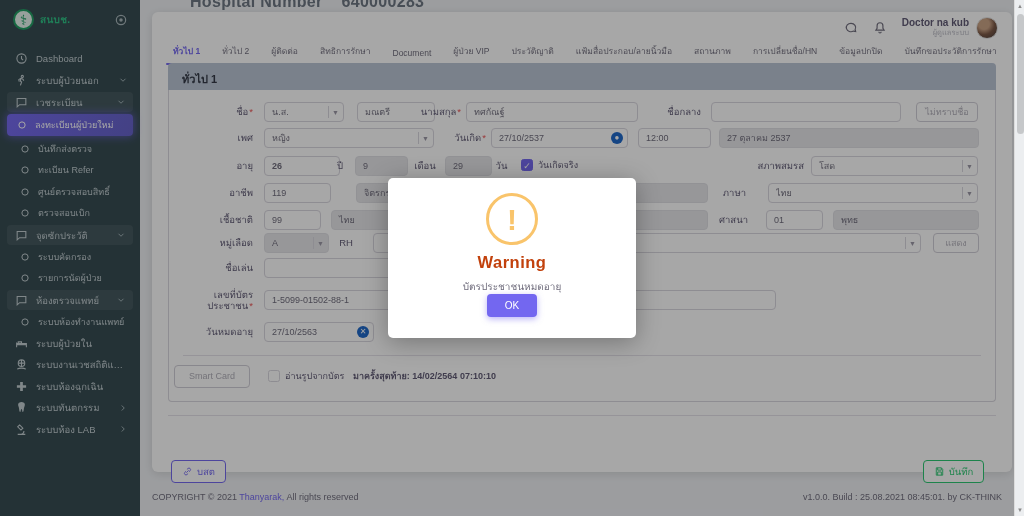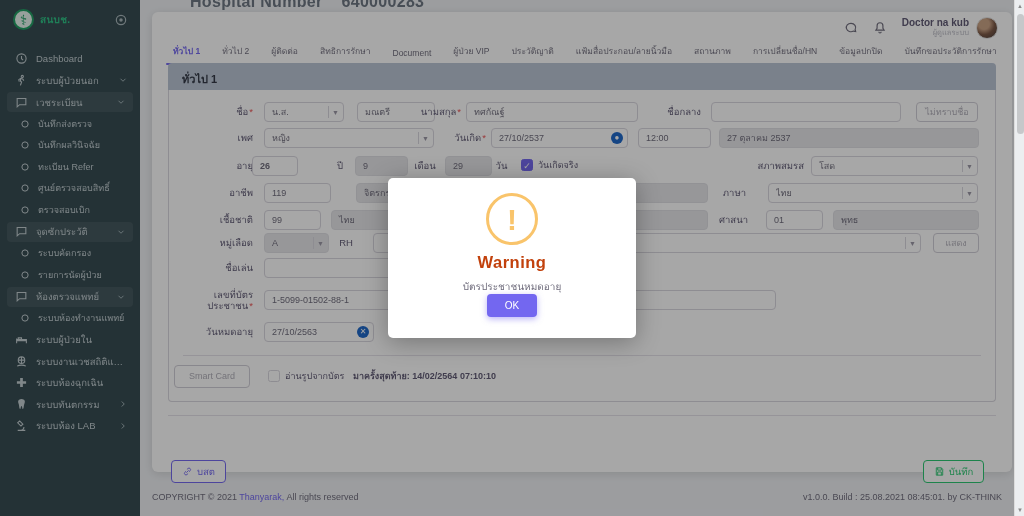--- a/index.html
+++ b/index.html
@@ -151,35 +151,35 @@
           <span class="ic">
             <svg viewBox="0 0 24 24" fill="none" stroke="currentColor" stroke-width="2">
               <path d="M4 4.5h16v11.5H8.5L4 20z"></path>
             </svg>
           </span>
           <span class="lbl-t">เวชระเบียน</span>
           <span class="chev"><svg viewBox="0 0 24 24" fill="none" stroke="currentColor" stroke-width="2.4">
               <path d="M6 9l6 6 6-6"></path>
             </svg></span>
         </div>
+        <div class="sb-item sub active">
+          <span class="ic">
+            <svg viewBox="0 0 24 24" fill="none" stroke="currentColor" stroke-width="2.4">
+              <circle cx="12" cy="12" r="7.5"></circle>
+            </svg>
+          </span>
+          <span class="lbl-t">ลงทะเบียนผู้ป่วยใหม่</span>
+        </div>
         <div class="sb-item sub">
           <span class="ic">
             <svg viewBox="0 0 24 24" fill="none" stroke="currentColor" stroke-width="2.4">
               <circle cx="12" cy="12" r="7.5"></circle>
             </svg>
           </span>
           <span class="lbl-t">บันทึกส่งตรวจ</span>
-        </div>
-        <div class="sb-item sub">
-          <span class="ic">
-            <svg viewBox="0 0 24 24" fill="none" stroke="currentColor" stroke-width="2.4">
-              <circle cx="12" cy="12" r="7.5"></circle>
-            </svg>
-          </span>
-          <span class="lbl-t">บันทึกผลวินิจฉัย</span>
         </div>
         <div class="sb-item sub">
           <span class="ic">
             <svg viewBox="0 0 24 24" fill="none" stroke="currentColor" stroke-width="2.4">
               <circle cx="12" cy="12" r="7.5"></circle>
             </svg>
           </span>
           <span class="lbl-t">ทะเบียน Refer</span>
         </div>
         <div class="sb-item sub">
@@ -360,21 +360,21 @@
             </div>
           <div class="flbl req" style="left:257px;width:60px;">วันเกิด</div>
           <div class="inp" style="left:322px;width:137px;">27/10/2537</div>
           <div class="clear-ic" style="left:442px;">●</div>
           <div class="inp" style="left:469px;width:73px;">12:00</div>
           <div class="inp dis" style="left:550px;width:260px;">27 ตุลาคม 2537</div>
         </div>
 
         <div class="row" style="top:66px;">
           <div class="flbl" style="left:4px;width:80px;">อายุ</div>
-          <div class="inp" style="left:83px;width:46px;font-weight:bold;">26</div>
+          <div class="inp" style="left:95px;width:76px;font-weight:bold;">26</div>
           <div class="flbl" style="left:162px;width:18px;text-align:center;">ปี</div>
           <div class="inp dis" style="left:186px;width:53px;">9</div>
           <div class="flbl" style="left:240px;width:32px;text-align:center;">เดือน</div>
           <div class="inp dis" style="left:276px;width:47px;">29</div>
           <div class="flbl" style="left:320px;width:25px;text-align:center;">วัน</div>
           <div class="cb checked" style="left:352px;">✓</div>
           <div class="cb-lbl" style="left:369px;">วันเกิดจริง</div>
           <div class="flbl" style="left:540px;width:95px;">สภาพสมรส</div>
           <div class="inp dd" style="left:642px;width:167px;">
               <span class="val">โสด</span>

